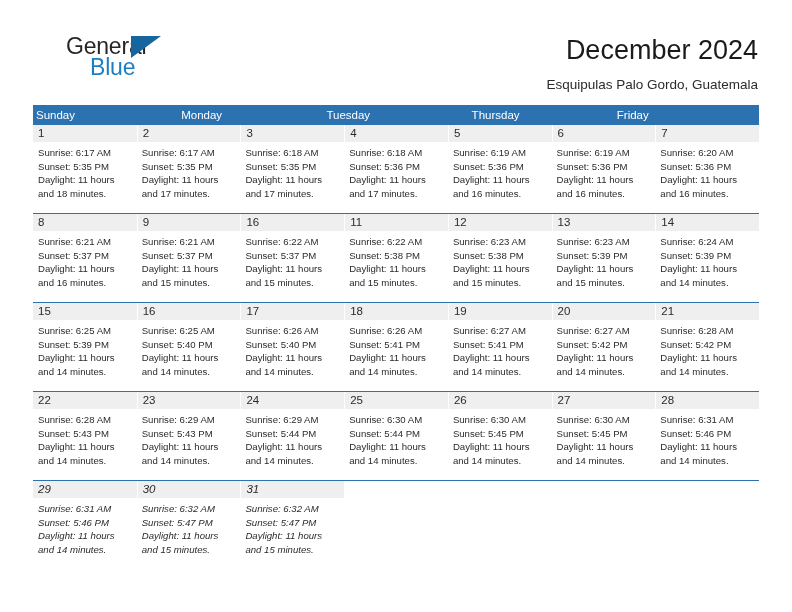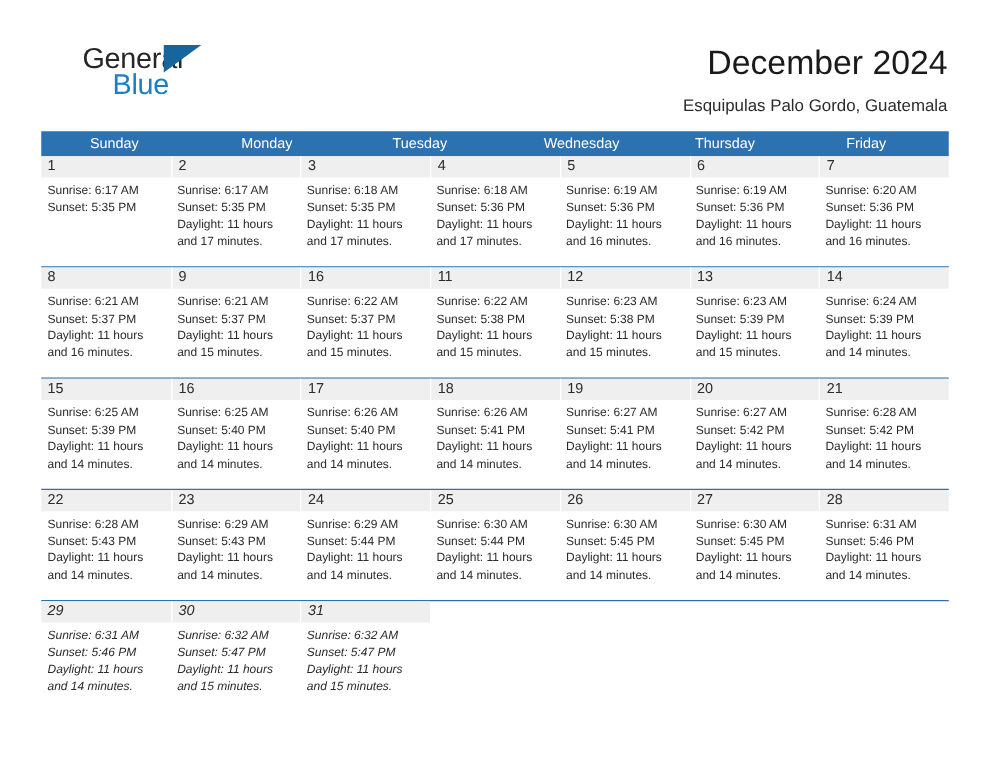--- a/index.html
+++ b/index.html
@@ -97,27 +97,26 @@
   }
   .weekhead {
     display: flex;
     width: 726px;
     height: 20px;
     background: #2c71b0;
   }
   .weekhead .dowcell {
     flex: 1 1 0;
     box-sizing: border-box;
-    padding-left: 15px;
+    padding-left: 3px;
     font-size: 11.5px;
     color: #ffffff;
     line-height: 20px;
     white-space: nowrap;
     overflow: hidden;
-    margin-left: 24px;
   }
 
   .week {
     width: 726px;
     border-top: 1.4px solid #2c71b0;
   }
   .week.first { border-top: none; }
   .weekrow {
     display: flex;
     width: 726px;
@@ -164,32 +163,32 @@
     </div>
     <div class="title">December 2024</div>
     <div class="subtitle">Esquipulas Palo Gordo, Guatemala</div>
   </div>
 
   <div class="cal">
     <div class="weekhead" id="dow-row">
         <div class="dowcell">Sunday</div>
         <div class="dowcell">Monday</div>
         <div class="dowcell">Tuesday</div>
-        <div class="dowcell">Wednesday</div>
         <div class="dowcell">Thursday</div>
         <div class="dowcell">Friday</div>
       </div>
     <div id="weeks-container">
         <div class="week first">
           <div class="weekrow">
             <div class="cell">
               <div class="dnum">1</div>
               <div class="body">
                 <div>Sunrise: 6:17 AM</div>
                 <div>Sunset: 5:35 PM</div>
+                <div class="wrap">Daylight: 11 hours and 18 minutes.</div>
               </div>
             </div>
             <div class="cell">
               <div class="dnum">2</div>
               <div class="body">
                 <div>Sunrise: 6:17 AM</div>
                 <div>Sunset: 5:35 PM</div>
                 <div class="wrap">Daylight: 11 hours and 17 minutes.</div>
               </div>
             </div>

